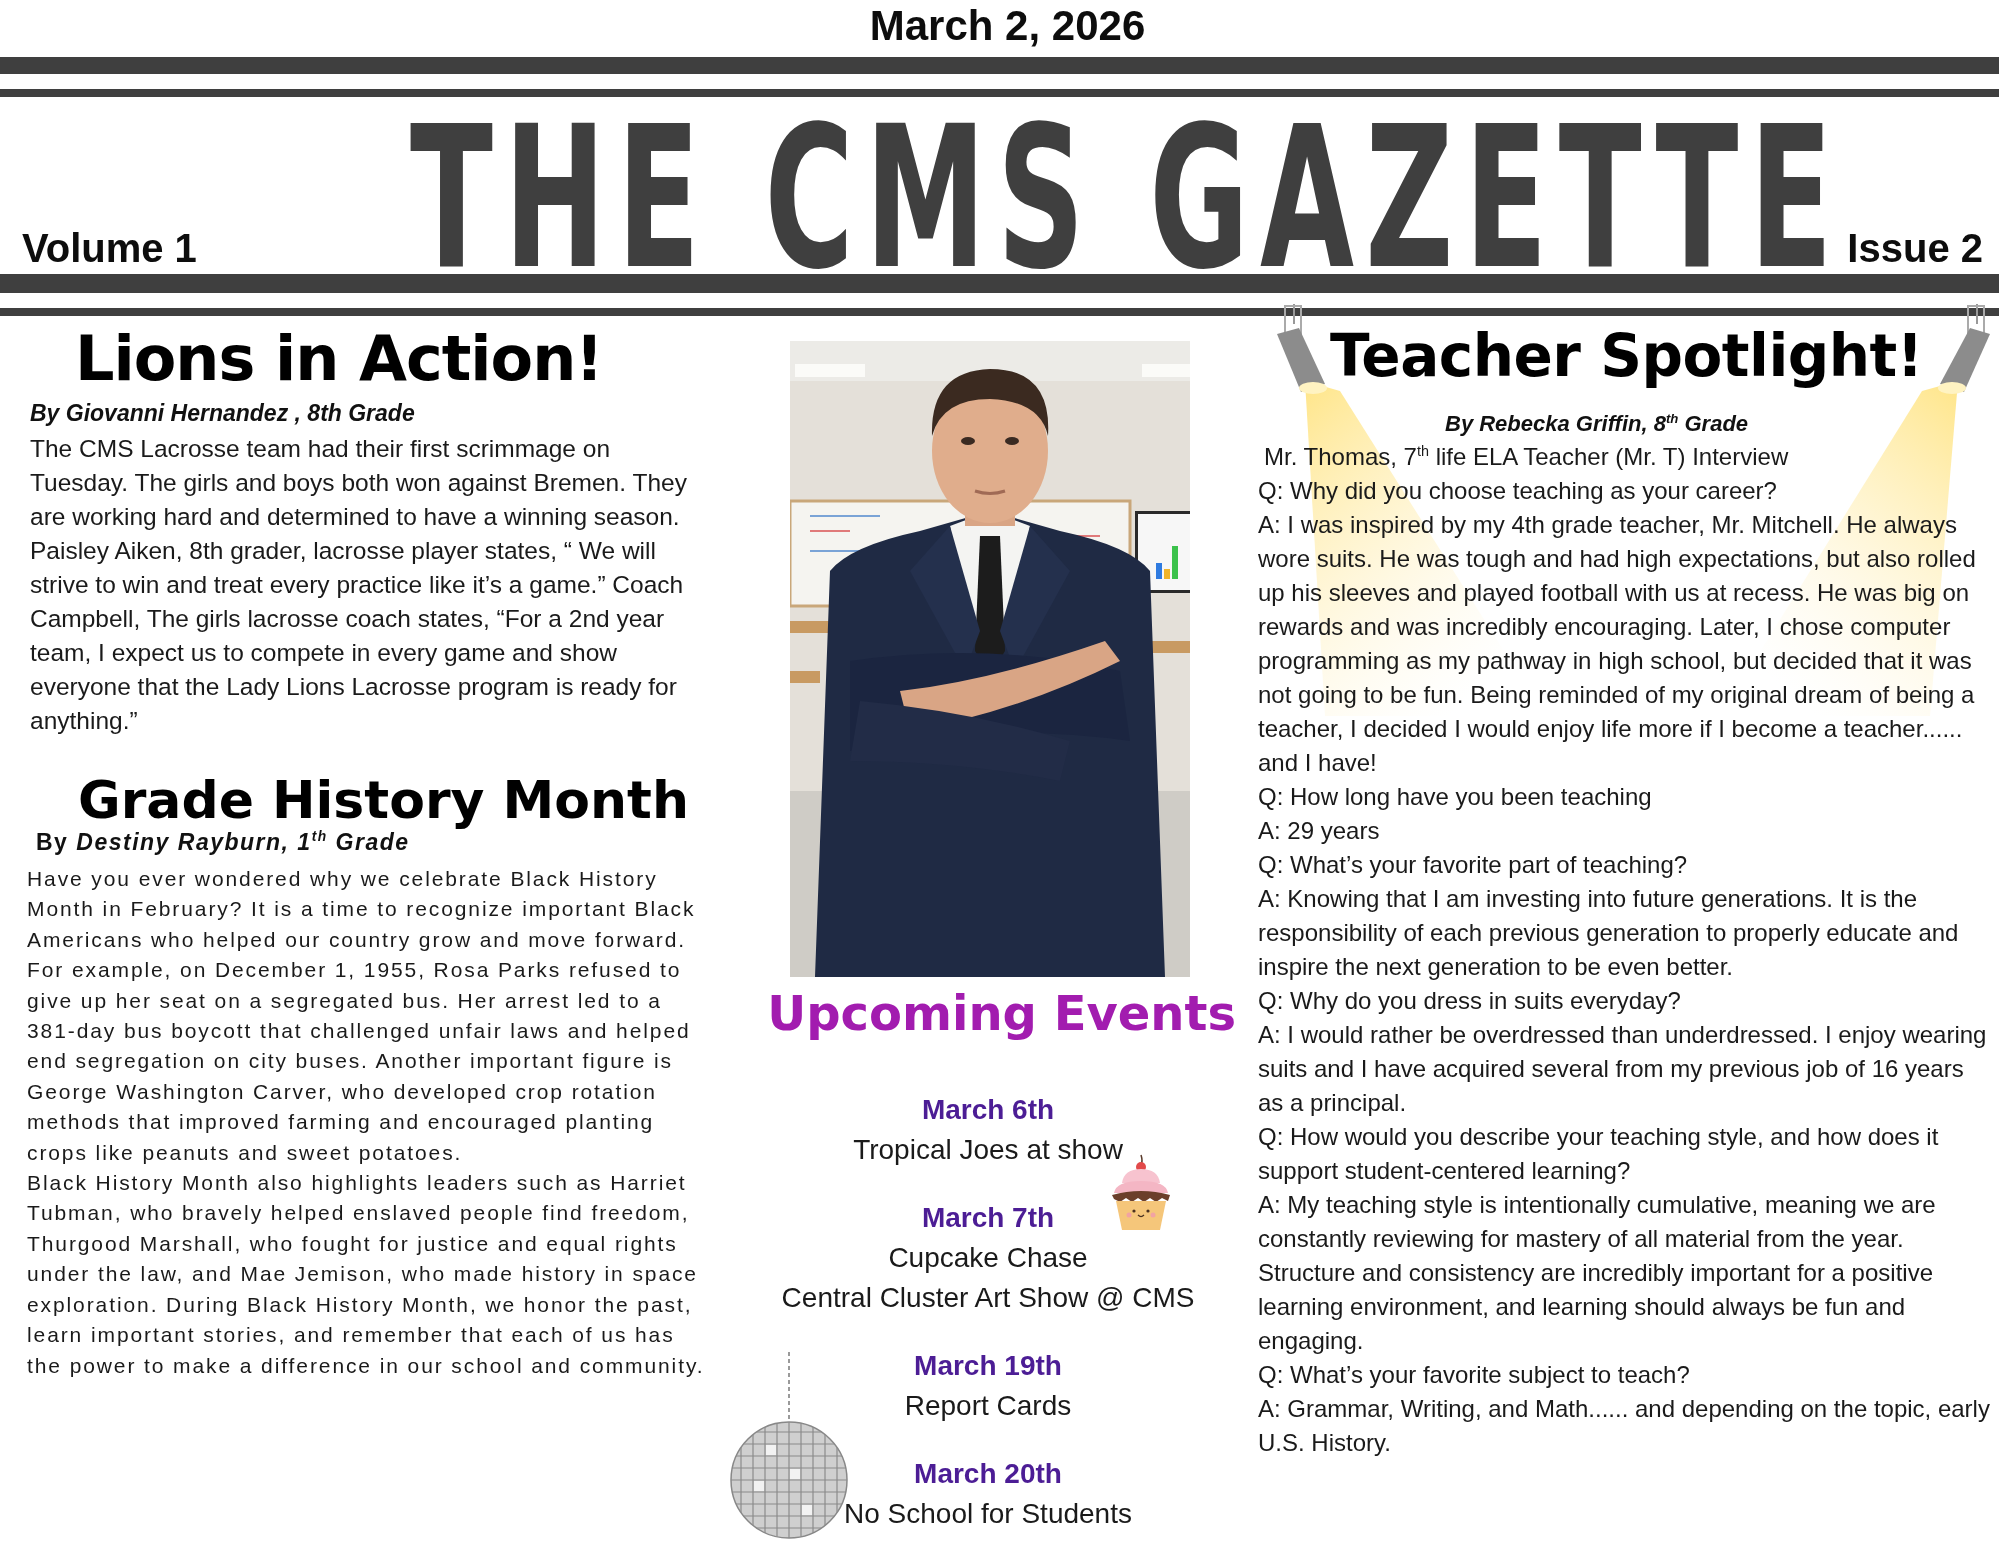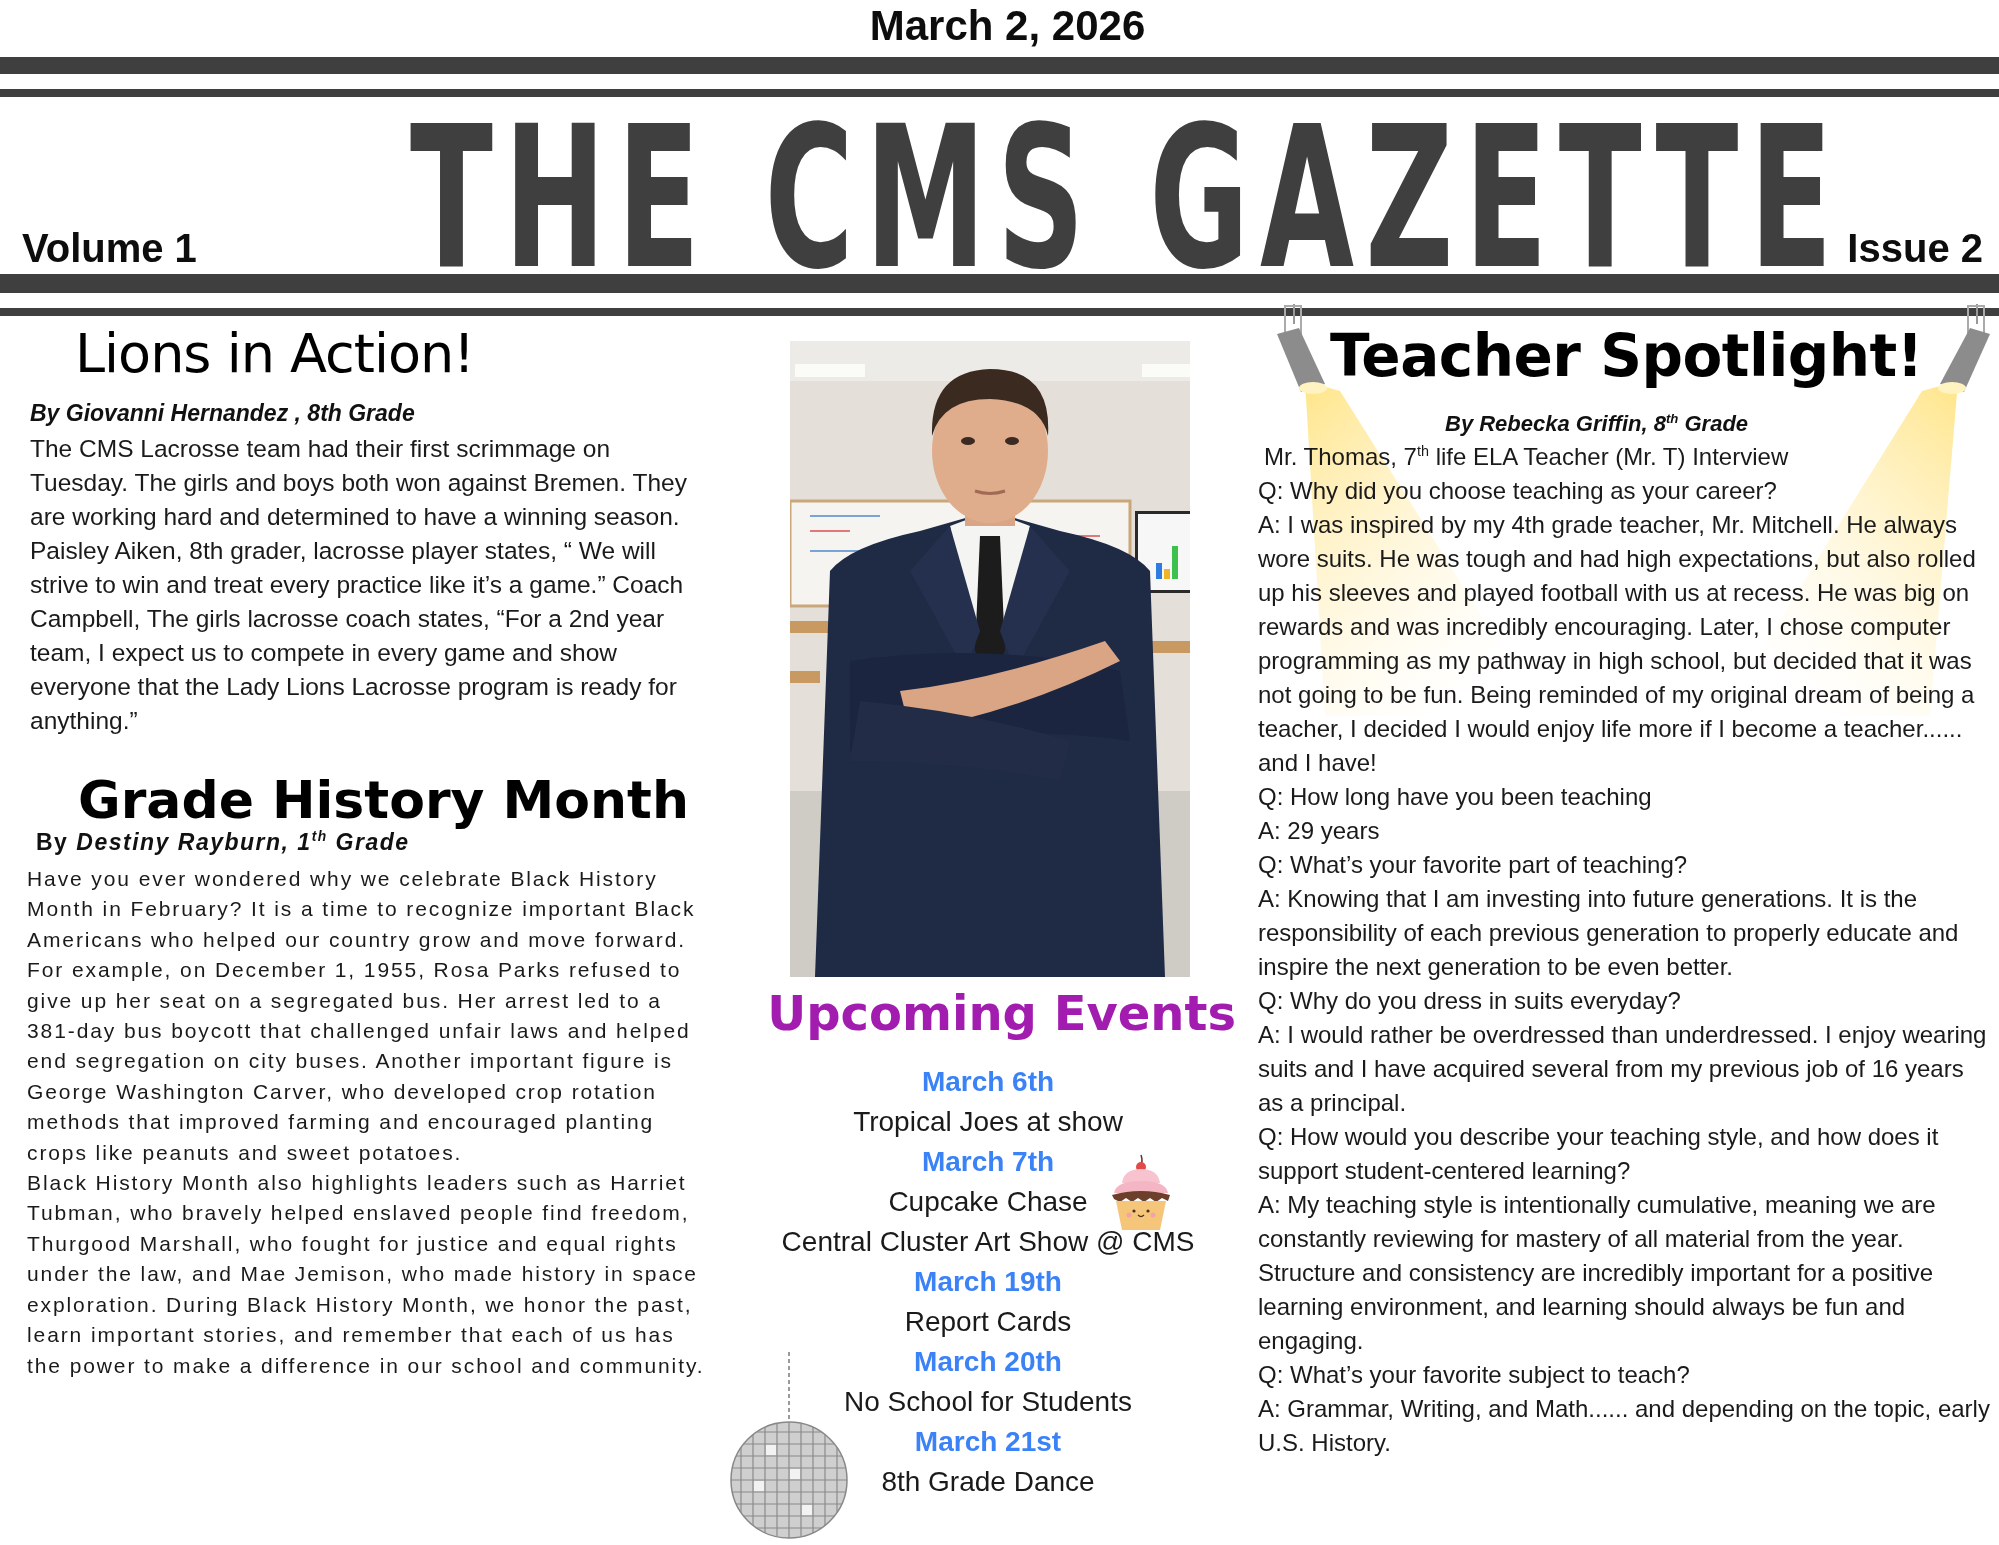--- a/index.html
+++ b/index.html
@@ -11,34 +11,34 @@
   .r1 { top: 57px; height: 17px; }
   .r2 { top: 89px; height: 8px; }
   .r3 { top: 274px; height: 19px; }
   .r4 { top: 308px; height: 8px; }
 
   .masthead { position: absolute; left: 410px; top: 118px; width: 1300px; height: 160px; font-family: "DejaVu Sans", sans-serif; font-weight: 700; font-size: 196px; line-height: 160px; color: #3f3f3f; letter-spacing: 18px; transform: scaleX(0.62); transform-origin: left top; white-space: nowrap; overflow: visible; }
   .volume { position: absolute; left: 22px; top: 226px; font-weight: 700; font-size: 40px; color: #0d0d0d; }
   .issue { position: absolute; right: 16px; top: 226px; font-weight: 700; font-size: 40px; color: #0d0d0d; }
 
   
-  .h-lions { position: absolute; left: 75px; top: 322px; font-family: "DejaVu Sans", sans-serif; font-weight: 400; font-size: 54px; color: #000; letter-spacing: -1px; }
+  .h-lions { position: absolute; left: 75px; top: 322px; font-family: "DejaVu Sans", sans-serif; font-weight: 700; font-size: 62px; color: #000; letter-spacing: -1px; }
   .byline { font-weight: 700; font-style: italic; font-size: 23px; color: #111; }
   .by-lions { position: absolute; left: 30px; top: 400px; }
   .body-lions { position: absolute; left: 30px; top: 432px; width: 680px; font-size: 24.5px; line-height: 34px; color: #1a1a1a; }
   .h-bhm { position: absolute; left: 78px; top: 770px; font-family: "DejaVu Sans", sans-serif; font-weight: 700; font-size: 52px; color: #000; }
   .by-bhm { position: absolute; left: 36px; top: 829px; letter-spacing: 1.5px; font-style: normal; }
   .by-bhm i { font-style: italic; }
   .body-bhm { position: absolute; left: 27px; top: 864px; width: 690px; font-size: 21px; line-height: 30.4px; letter-spacing: 1.9px; color: #1a1a1a; }
 
   
   .photo { position: absolute; left: 790px; top: 341px; width: 400px; height: 636px; overflow: hidden; background: #d9d6d0; }
   .h-events { position: absolute; left: 734px; top: 985px; width: 502px; text-align: right; font-family: "DejaVu Sans", sans-serif; font-weight: 700; font-size: 48px; color: #a21caf; }
   .events { position: absolute; left: 740px; top: 1062px; width: 496px; text-align: center; }
-  .ev-date { font-weight: 700; font-size: 28px; line-height: 40px; color: #3b82f6; }
+  .ev-date { font-weight: 700; font-size: 28px; line-height: 40px; color: #4c1d95; margin-top: 28px; }
   .ev-item { font-size: 28px; line-height: 40px; color: #1a1a1a; }
   .cupcake { position: absolute; left: 1110px; top: 1153px; width: 62px; height: 78px; }
   .discoball { position: absolute; left: 728px; top: 1352px; width: 122px; height: 190px; }
 
   
   .h-spot { position: absolute; left: 1330px; top: 322px; font-family: "DejaVu Sans", sans-serif; font-weight: 700; font-size: 58px; color: #000; letter-spacing: -0.5px; z-index: 3; }
   .by-spot { position: absolute; left: 1445px; top: 411px; font-size: 22px; z-index: 3; }
   .body-spot { position: absolute; left: 1258px; top: 440px; width: 735px; font-size: 24px; line-height: 34px; color: #1a1a1a; z-index: 3; }
   .body-spot .intro { padding-left: 6px; }
   .spotlight { position: absolute; z-index: 1; }

